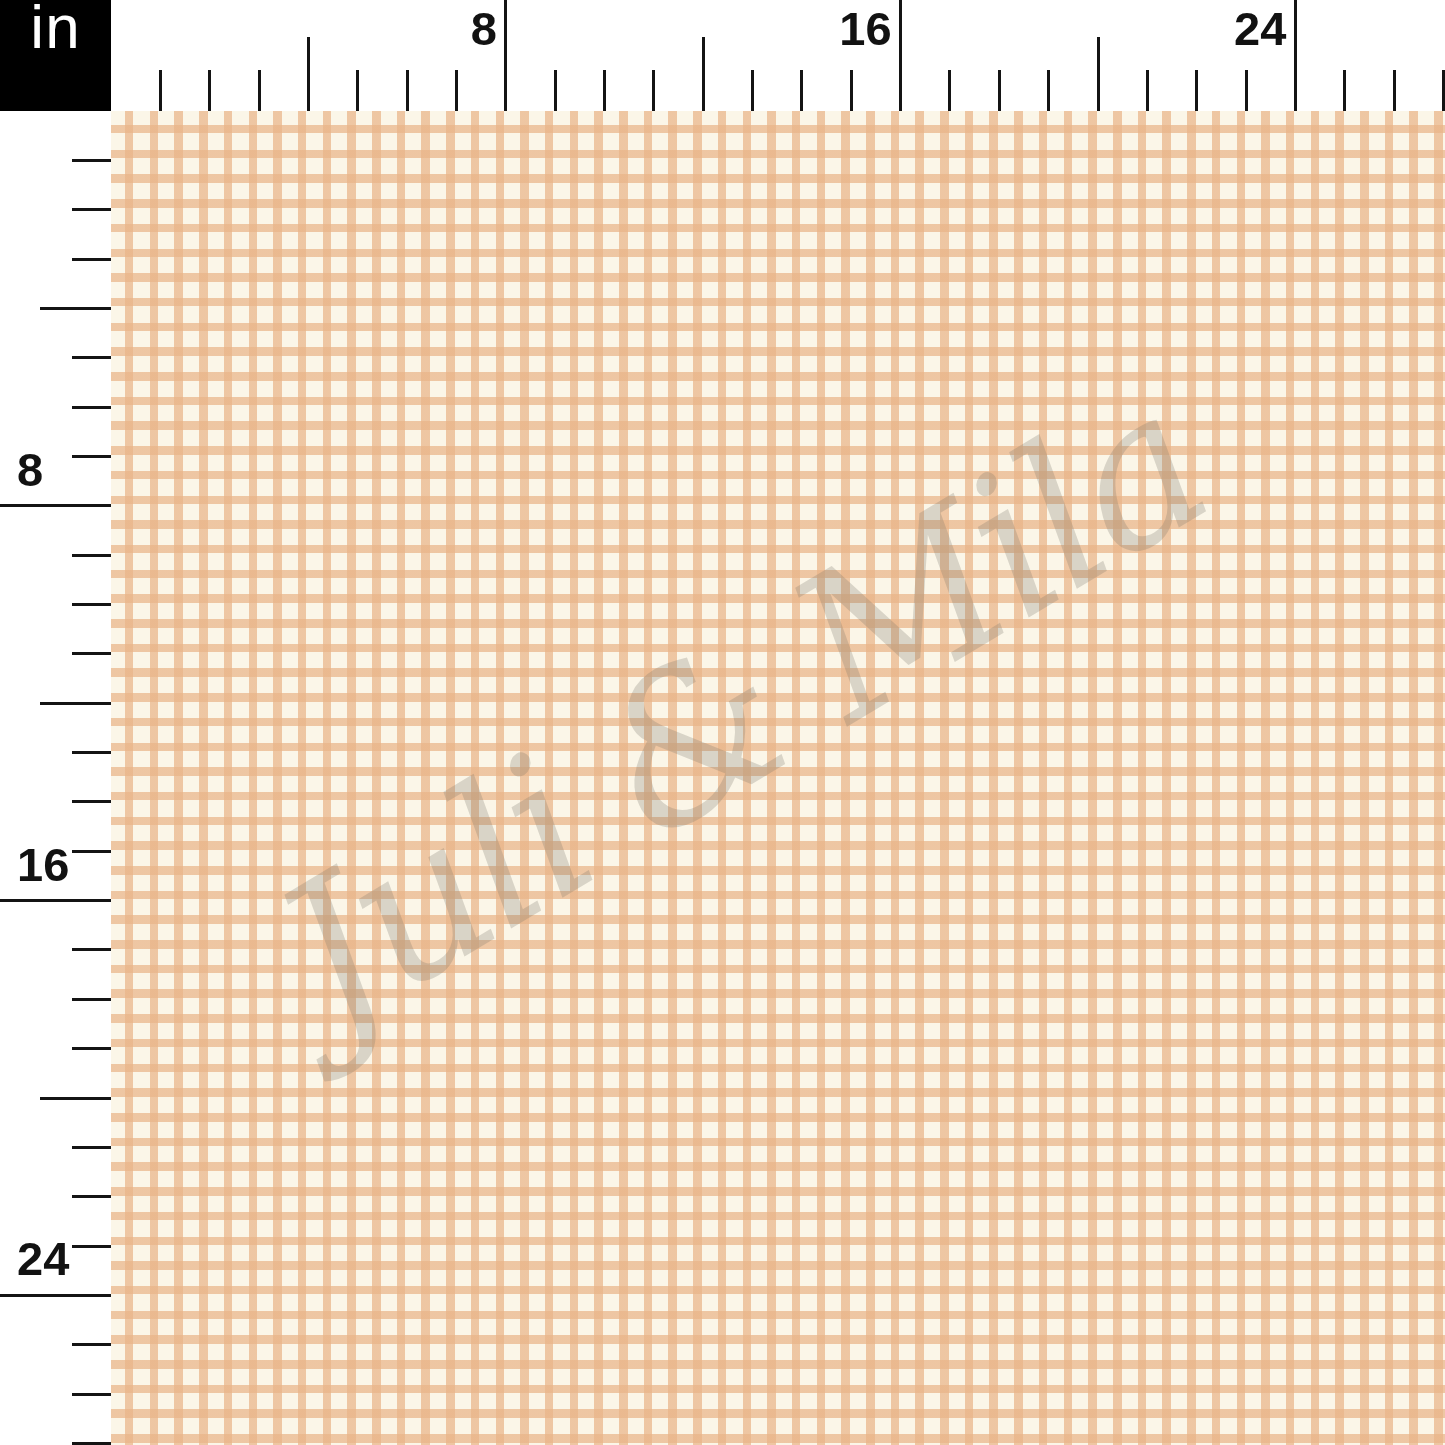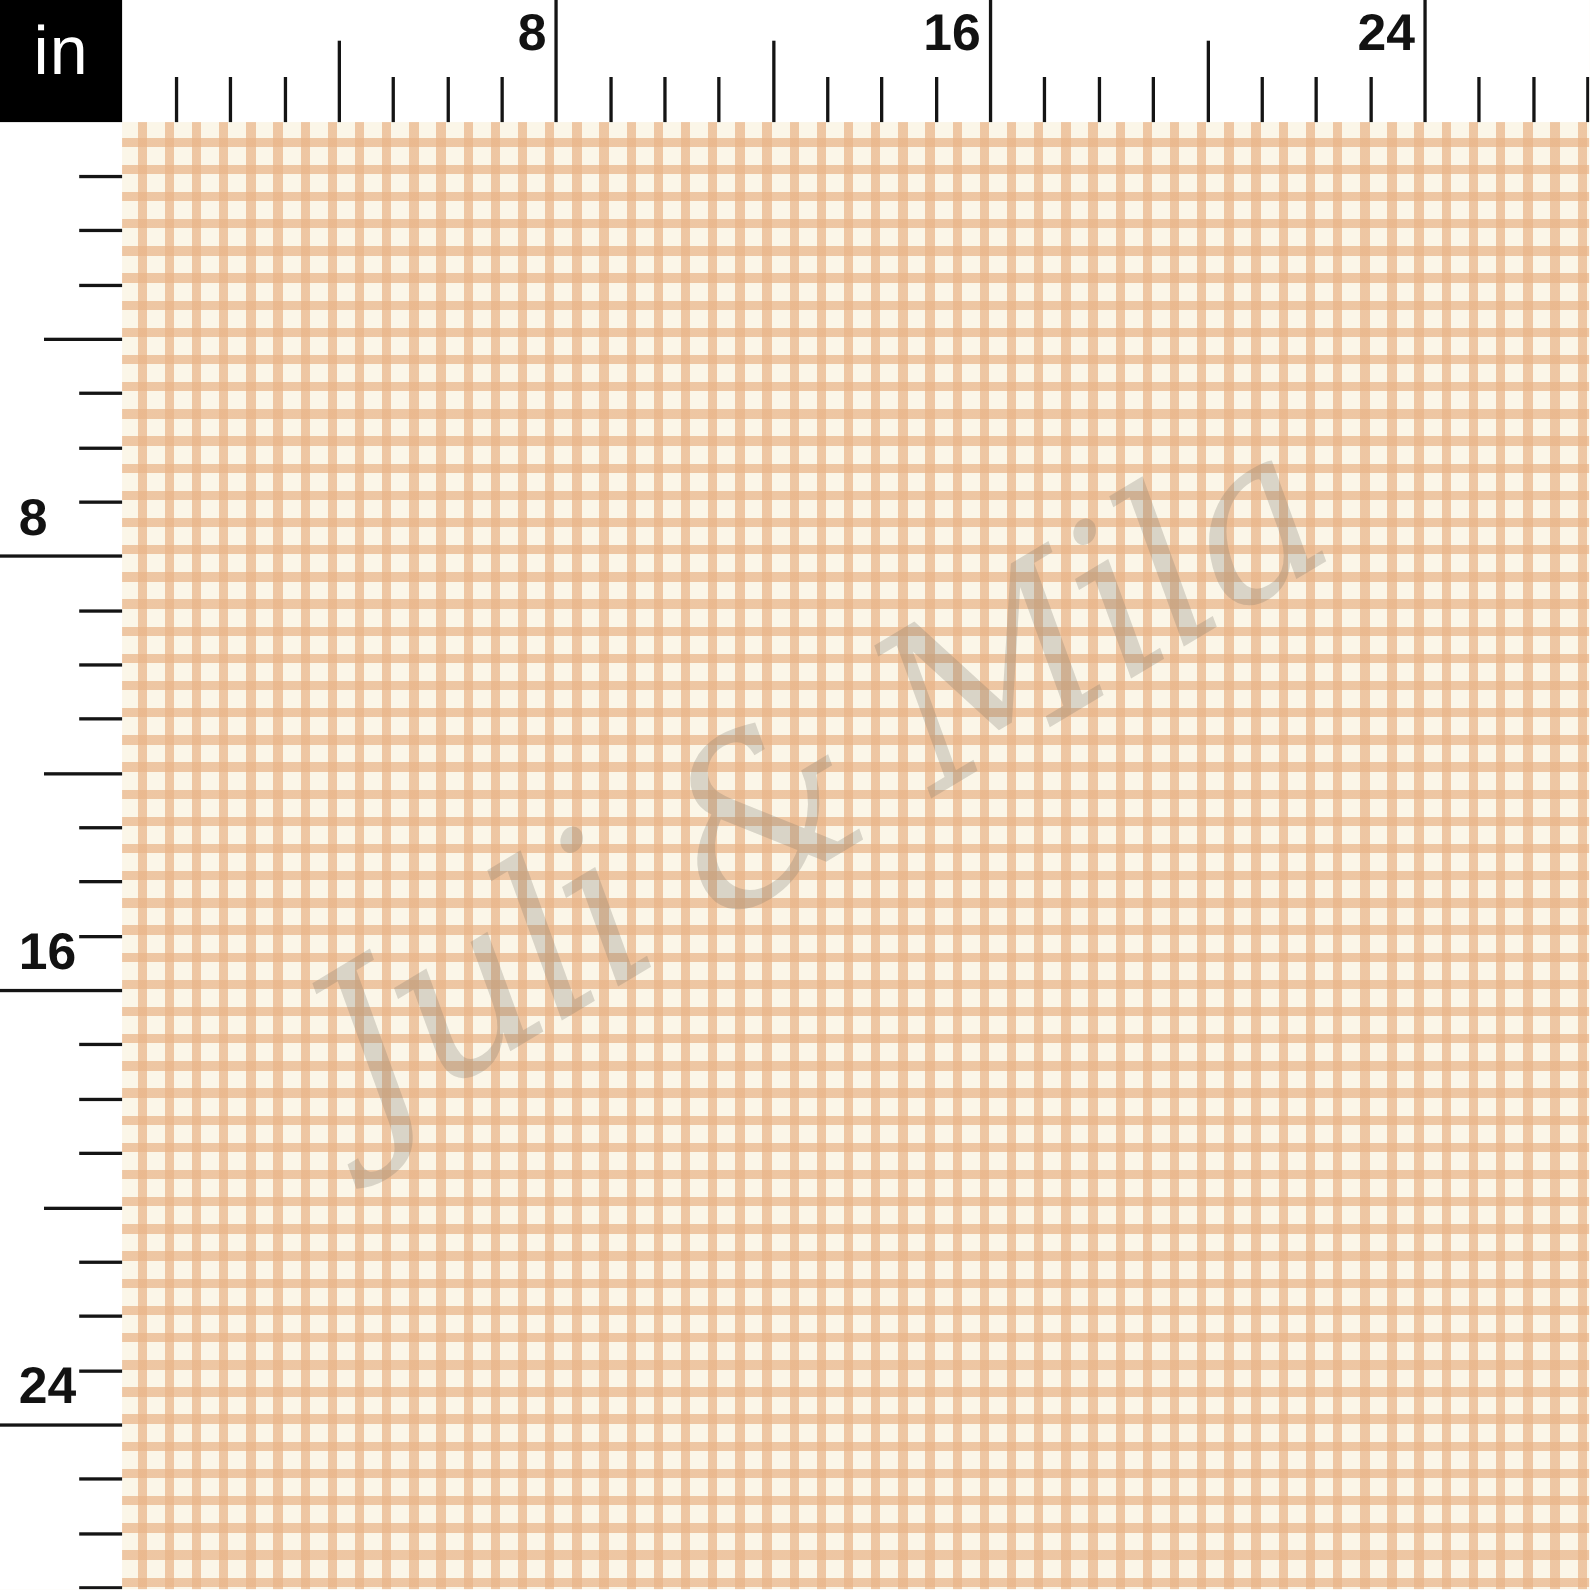--- a/index.html
+++ b/index.html
@@ -51,21 +51,21 @@
 
   
   .unit-box {
     position: absolute;
     left: 0; top: 0;
     width: 111px;
     height: 111px;
     background: var(--unitbox-bg, #000000);
     color: var(--unitbox-fg, #ffffff);
     display: flex;
-    align-items: center;
+    align-items: flex-start;
     justify-content: center;
     font-size: 62px;
     font-weight: 500;
     letter-spacing: 1px;
   }
   .unit-box span { position: relative; top: -9px; }
 
   
   .ruler { position: absolute; background: transparent; }
   .ruler-top  { left: 111px; top: 0;     width: 1334px; height: 111px; }

